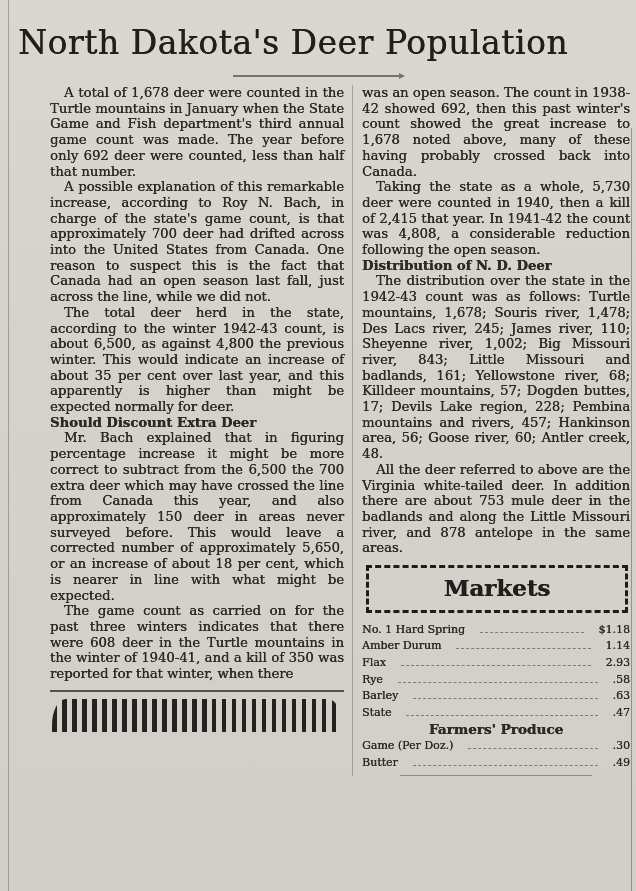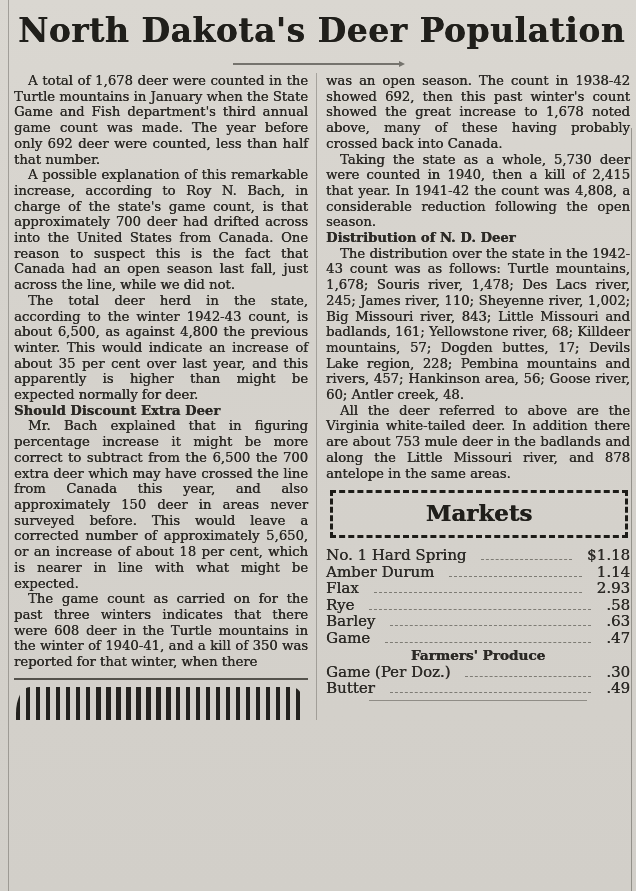--- a/index.html
+++ b/index.html
@@ -13,22 +13,22 @@
     position: relative;
     width: 636px; height: 891px;
     background: linear-gradient(180deg, #dad7d1 0%, #d5d2cc 40%, #d2cfc9 100%);
     overflow: hidden;
   }
   .edge-rule { position: absolute; top: 0; bottom: 0; width: 1px; background: rgba(70,68,62,.38); }
   .edge-rule.left  { left: 8px; }
   .edge-rule.right { right: 4px; top: 128px; background: rgba(70,68,62,.45); }
 
   .headline {
-    padding: 4px 14px 0 18px;
-    font-weight: bold;
+    padding: 16px 14px 0 18px;
+    font-weight: normal;
     font-size: 33px;
     line-height: 53px;
     letter-spacing: .5px;
     color: #201f1b;
     text-shadow: .4px 0 0 #201f1b;
     white-space: nowrap;
   }
   .headline-divider {
     width: 170px; height: 2px;
     margin: 6px auto 8px auto;
@@ -36,21 +36,21 @@
     position: relative;
   }
   .headline-divider:after {
     content: ""; position: absolute; right: -2px; top: -2px;
     width: 0; height: 0;
     border-left: 6px solid #75736d;
     border-top: 3px solid transparent;
     border-bottom: 3px solid transparent;
   }
 
-  .columns { display: flex; padding: 0 6px 0 14px; }
+  .columns { display: flex; padding: 0 6px 0 14px; margin-left: 36px; }
   .col { font-size: 13.2px; line-height: 15.7px; text-align: justify; }
   .col.left  { flex: 0 0 294px; max-width: 294px; }
   .col.right { flex: 1; margin-left: 8px; padding-left: 9px;
                border-left: 1px solid rgba(60,58,52,.33); }
   .col p { margin: 0; text-indent: 14px; text-shadow: .3px 0 0 currentColor; }
   .subhead {
     text-align: left; font-weight: bold; margin: 1px 0;
     text-shadow: .4px 0 0 currentColor; text-indent: 0 !important;
   }
 
@@ -72,21 +72,21 @@
     border: 3px dashed #1d1c18;
     margin: 9px 2px 9px 4px;
     padding: 12px 4px 14px 4px;
   }
   .markets-title {
     text-align: center; font-weight: bold; font-size: 23px;
     color: #201f1b; text-shadow: .5px 0 0 #201f1b;
   }
   .market-row {
     display: flex; align-items: baseline;
-    font-size: 15px; line-height: 16.6px;
+    font-size: 11px; line-height: 16.6px;
     text-shadow: .3px 0 0 currentColor;
     gap: 9px;
   }
   .market-row .leader {
     flex: 1; margin: 0 6px 3px 6px;
     border-bottom: 1.5px dashed rgba(80,78,70,.65);
   }
   .market-row .price { white-space: nowrap; }
   .produce-subhead {
     text-align: center; font-weight: bold;
@@ -156,21 +156,21 @@
           <span>Rye</span>
           <span class="leader"></span>
           <span class="price">.58</span>
         </div>
         <div class="market-row">
           <span>Barley</span>
           <span class="leader"></span>
           <span class="price">.63</span>
         </div>
         <div class="market-row">
-          <span>Game</span>
+          <span>State</span>
           <span class="leader"></span>
           <span class="price">.47</span>
         </div>
 
         <div class="produce-subhead">Farmers' Produce</div>
 
         <div class="market-row">
           <span>Game (Per Doz.)</span>
           <span class="leader"></span>
           <span class="price">.30</span>

